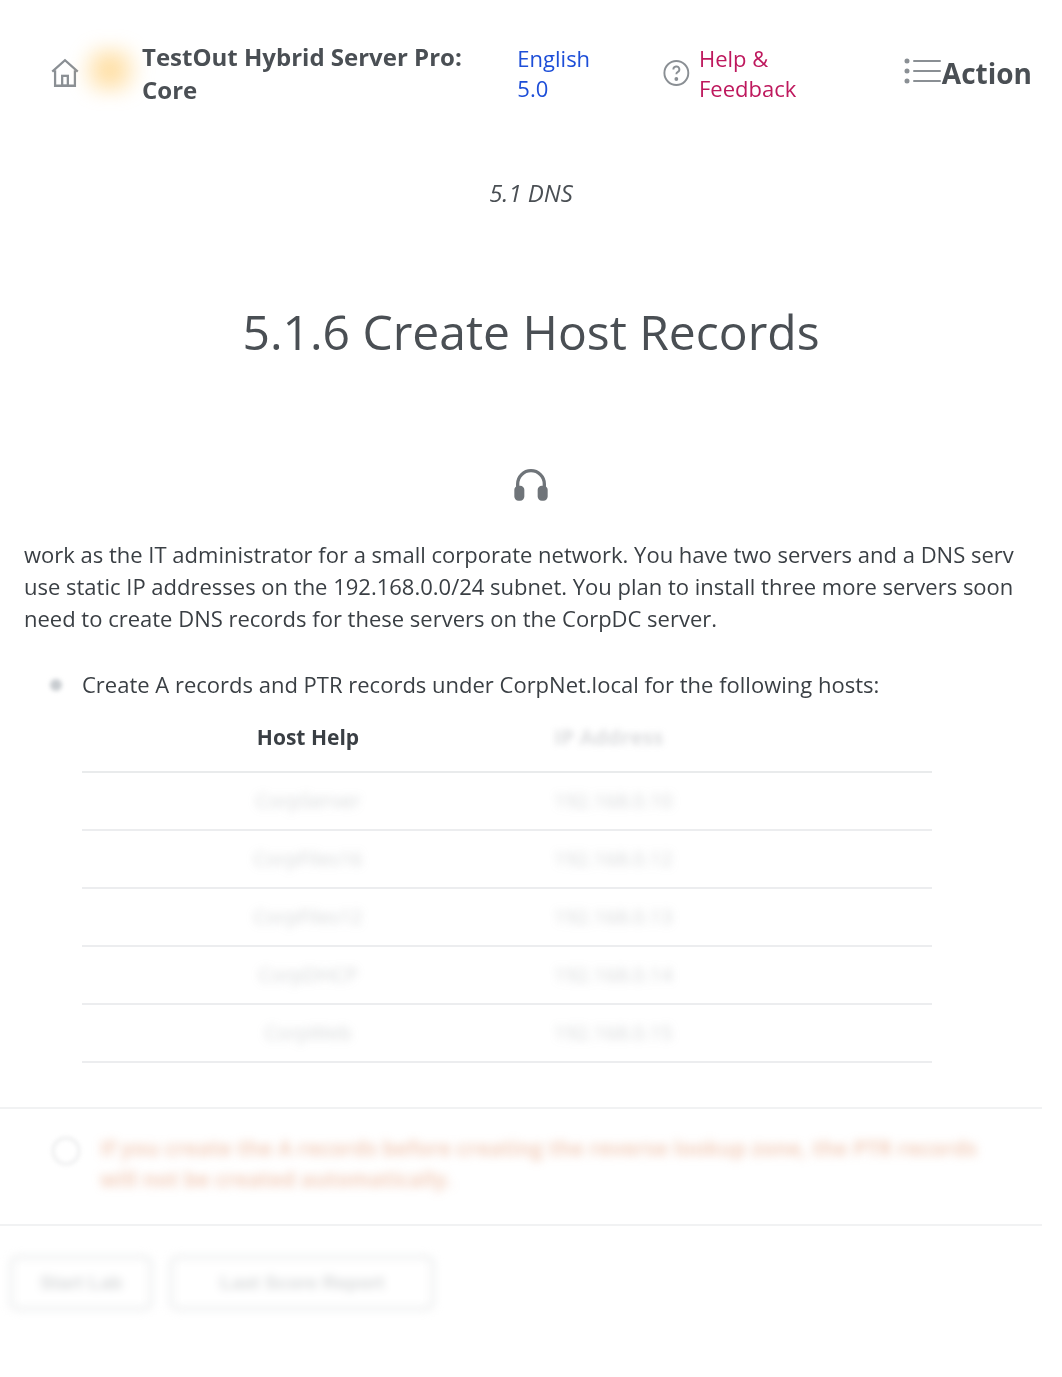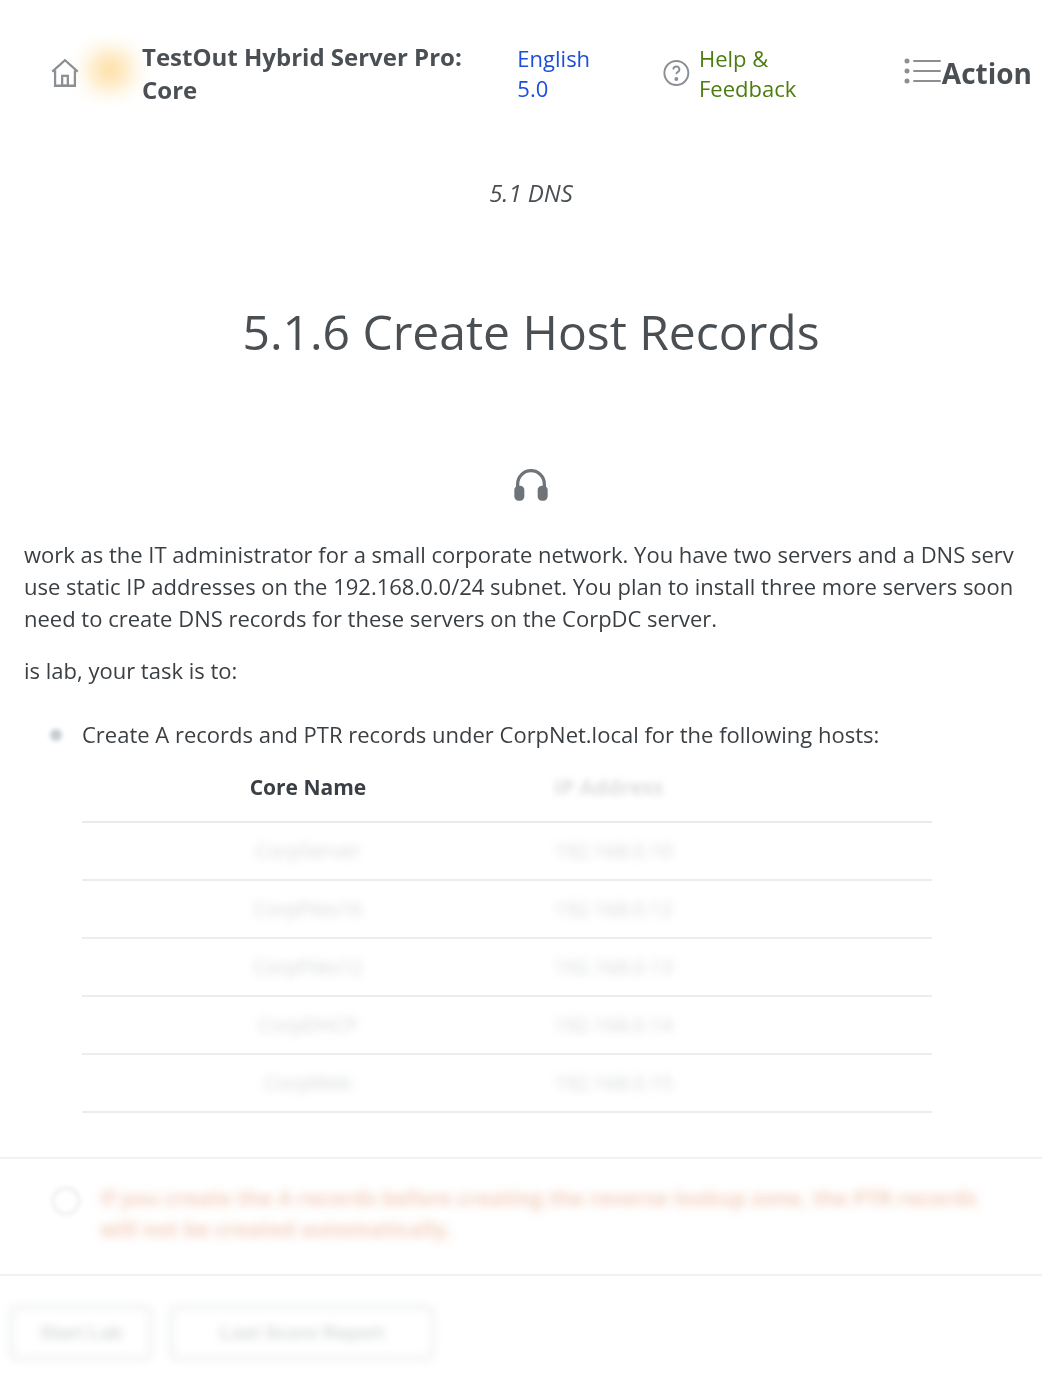--- a/index.html
+++ b/index.html
@@ -39,21 +39,21 @@
   .course-ver {
     margin-left: 10px;
     font-size: 22px;
     color: #1d4ed8;
     font-weight: 400;
   }
   .help {
     margin-left: 40px;
     display:flex;
     align-items:center;
-    color:#4d7c0f;
+    color:#be185d;
     font-size: 22px;
   }
   .help svg { margin-right:8px; }
   .list-icon {
     margin-left: 40px;
   }
   .action {
     margin-left: auto;
     margin-right: 0;
     font-size: 28px;
@@ -234,29 +234,28 @@
 
   <div class="headphones">
     <svg width="40" height="40" viewBox="0 0 24 24" fill="none" stroke="#6f7479" stroke-width="2">
       <path d="M4 14v-2a8 8 0 0 1 16 0v2"></path>
       <rect x="3" y="14" width="4" height="7" rx="1.5" fill="#6f7479"></rect>
       <rect x="17" y="14" width="4" height="7" rx="1.5" fill="#6f7479"></rect>
     </svg>
   </div>
 
   <div class="body-text">work as the IT administrator for a small corporate network. You have two servers and a DNS serv use static IP addresses on the 192.168.0.0/24 subnet. You plan to install three more servers soon need to create DNS records for these servers on the CorpDC server.</div>
-  <div class="lab-task">is lab, your task is to:</div>
 
   <ul class="tasks">
     <li>
       <span>Create A records and PTR records under CorpNet.local for the following hosts:</span>
       <table class="host-table">
         <thead>
           <tr>
-            <th style="width:440px">Core Name</th>
+            <th style="width:440px">Host Help</th>
             <th class="ip">IP Address</th>
           </tr>
         </thead>
         <tbody>
           <tr>
             <td>CorpServer</td>
             <td class="ip">192.168.0.10</td>
           </tr>
           <tr>
             <td>CorpFiles16</td>

